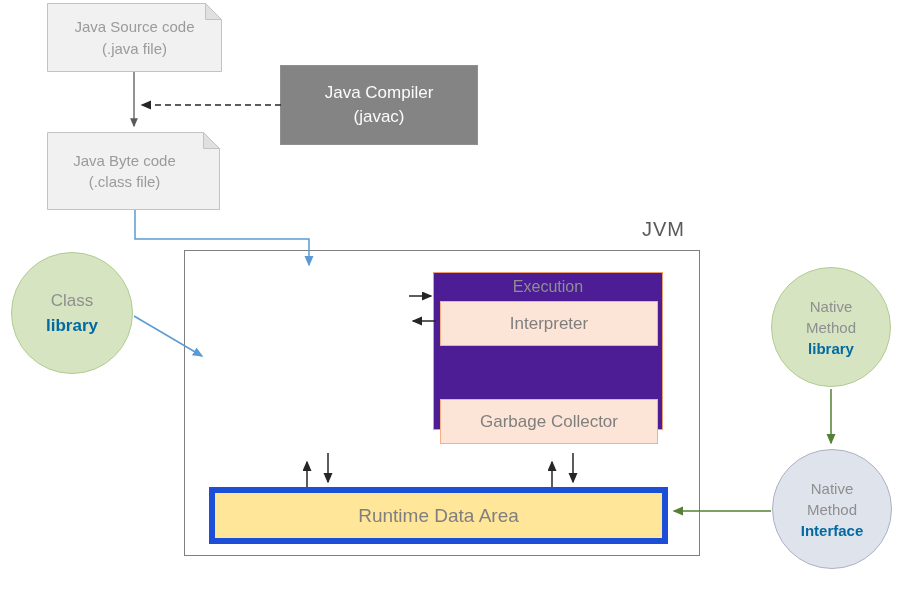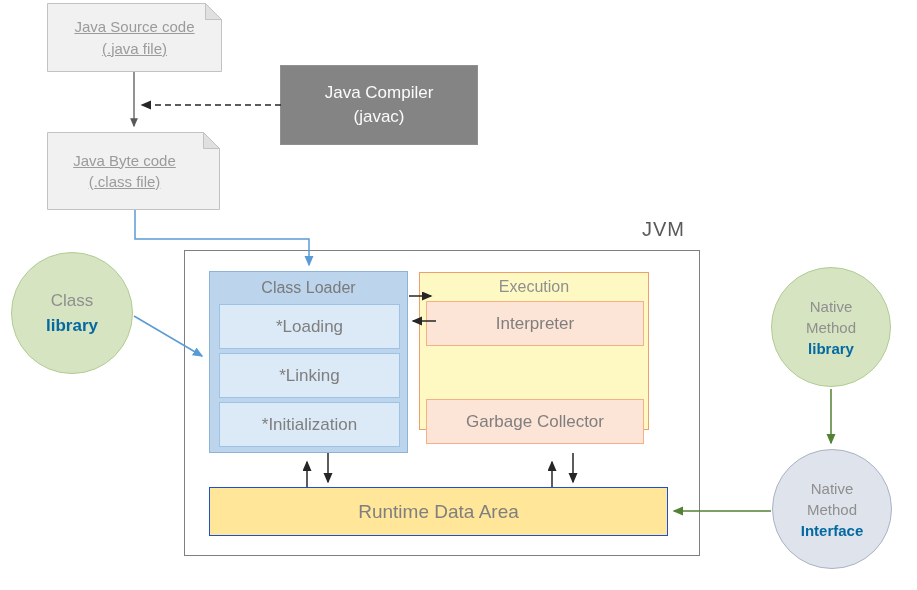--- a/index.html
+++ b/index.html
@@ -5,49 +5,49 @@
   * { margin:0; padding:0; box-sizing:border-box; }
   body { background:#ffffff; font-family:"Liberation Sans", sans-serif; }
   #canvas { position:relative; width:917px; height:590px; background:#ffffff; overflow:hidden; }
 
   .abs { position:absolute; }
 
   
   .doc-shape { position:absolute; }
   .doc-shape svg { position:absolute; left:0; top:0; }
   .doc-text { position:absolute; inset:0; display:flex; flex-direction:column; align-items:center;
-              justify-content:center; gap:2px; font-size:15px; color:#9b9b9b; line-height:1.3;text-decoration:underline; }
+              justify-content:center; gap:2px; font-size:15px; color:#9b9b9b; line-height:1.3; }
 
   
   .compiler { left:280px; top:65px; width:198px; height:80px; background:#848484;
               border:1px solid #909090; display:flex; flex-direction:column; align-items:center;
               justify-content:center; gap:2px; color:#fbfbfb; font-size:17px; line-height:1.3; }
 
   
   .jvm-label { left:642px; top:218px; font-size:20px; color:#595959; letter-spacing:1px; }
   .jvm-box { left:184px; top:250px; width:516px; height:306px; border:1.5px solid #7f7f7f; background:#ffffff; }
 
   
   .class-loader { left:209px; top:271px; width:199px; height:182px; background:#bcd5ec; border:1px solid #8db3d8; }
   .cl-header { height:32px; display:flex; align-items:center; justify-content:center;
                font-size:16px; color:#7a7a7a; }
   .cl-item { position:absolute; left:9px; width:181px; height:45px; background:#dce9f6;
              border:1px solid #9cc2e5; display:flex; align-items:center; justify-content:center;
              font-size:17px; color:#7f7f7f; }
 
   
-  .execution { left:419px; top:272px; width:230px; height:158px; background:#fef9c3; border:1px solid #eda06d; }
+  .execution { left:433px; top:272px; width:230px; height:158px; background:#4c1d95; border:1px solid #eda06d; }
   .ex-header { height:28px; display:flex; align-items:center; justify-content:center;
                font-size:16px; color:#8f8f8f; }
   .ex-item { position:absolute; left:6px; width:218px; height:45px; background:#fce4d6;
              border:1px solid #f4b183; display:flex; align-items:center; justify-content:center;
              font-size:17px; color:#7f7f7f; }
 
   
-  .runtime { left:209px; top:487px; width:459px; height:49px; background:#ffe699; border:1px solid #1d4ed8;
+  .runtime { left:209px; top:487px; width:459px; height:57px; background:#ffe699; border:6px solid #1d4ed8;
              display:flex; align-items:center; justify-content:center; font-size:19px; color:#7f7f7f; }
 
   
   .circle { position:absolute; border-radius:50%; display:flex; flex-direction:column;
             align-items:center; justify-content:center; text-align:center; line-height:21px; }
   .circle .reg { color:#8f8f8f; }
   .circle .bold { color:#0369a1; font-weight:bold; }
   .c-green { background:#d6e4c1; border:1px solid #b2cc92; }
   .c-gray  { background:#dfe3ec; border:1px solid #aab2c4; }
   .class-library { left:11px; top:252px; width:122px; height:122px; font-size:17px; line-height:25px; }
@@ -85,26 +85,20 @@
     </svg>
     <div class="doc-text">
       <span>Java Byte code</span>
       <span>(.class file)</span>
     </div>
   </div>
 
   <div class="abs jvm-label">JVM</div>
   <div class="abs jvm-box"></div>
 
-  <div class="abs class-loader">
-    <div class="cl-header">Class Loader</div>
-    <div class="cl-item" style="top:32px;">*Loading</div>
-    <div class="cl-item" style="top:81px;">*Linking</div>
-    <div class="cl-item" style="top:130px;">*Initialization</div>
-  </div>
 
   <div class="abs execution">
     <div class="ex-header">Execution</div>
     <div class="ex-item" style="top:28px;">Interpreter</div>
     <div class="ex-item" style="top:126px;">Garbage Collector</div>
   </div>
 
   <div class="abs runtime">
     <span>Runtime Data Area</span>
   </div>

